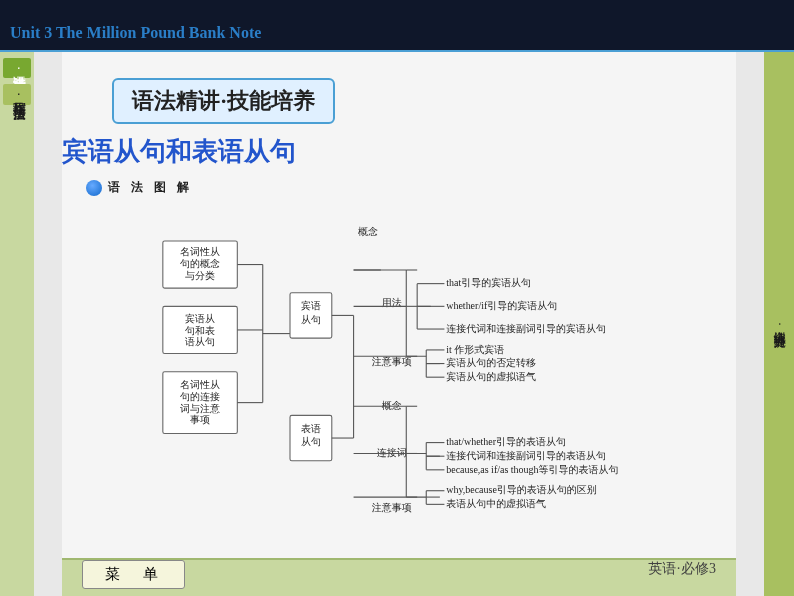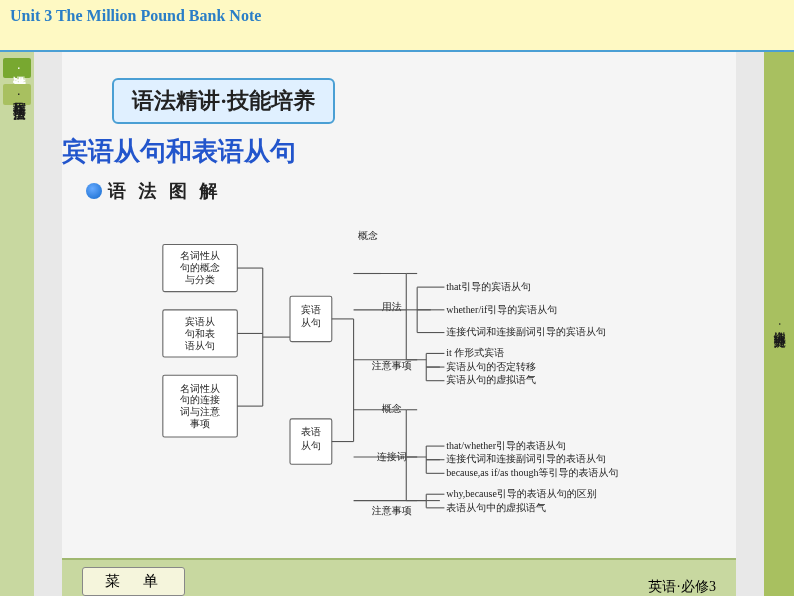--- a/index.html
+++ b/index.html
@@ -7,25 +7,25 @@
       width: 794px;
       height: 596px;
       background: #e8e8e8;
       font-family: 'SimSun', 'Microsoft YaHei', serif;
       overflow: hidden;
       position: relative;
     }
 
     
     .top-bar {
-      background: #fef9c3;
+      background: #0f172a;
       border-bottom: 2px solid #4a9fd4;
       padding: 6px 10px;
       display: flex;
-      align-items: flex-start;
+      align-items: flex-end;
       height: 52px;
     }
     .top-bar-title {
       color: #2a7ec7;
       font-size: 16px;
       font-weight: bold;
       line-height: 1.3;
     }
 
     
@@ -115,21 +115,21 @@
       text-align: left;
       margin: 10px 0 6px 0;
     }
 
     
     .grammar-label {
       display: flex;
       align-items: center;
       gap: 6px;
       margin: 4px 0 4px 24px;
-      font-size: 18px;
+      font-size: 12px;
       font-weight: bold;
       color: #222;
       letter-spacing: 4px;
     }
     .grammar-label .circle-icon {
       width: 16px;
       height: 16px;
       border-radius: 50%;
       background: radial-gradient(circle at 40% 35%, #6af, #1168cc);
       display: inline-block;
@@ -142,37 +142,37 @@
       position: relative;
       margin: 0 10px;
       overflow: hidden;
     }
 
     
     .bottom-bar {
       height: 38px;
       background: #c8d8a0;
       display: flex;
-      align-items: flex-end;
+      align-items: flex-start;
       justify-content: space-between;
       padding: 0 20px;
       border-top: 2px solid #a0b870;
     }
     .menu-btn {
       background: #f5f5dc;
       border: 1px solid #888;
       padding: 4px 22px;
       font-size: 15px;
       cursor: pointer;
       border-radius: 3px;
       letter-spacing: 4px;
     }
     .bottom-right-text {
       font-size: 14px;
-      color: #000000;
+      color: #404040;
     }
 
     
     .diagram-svg {
       width: 100%;
       height: 100%;
     }
   </style>
 </head>
 <body>

